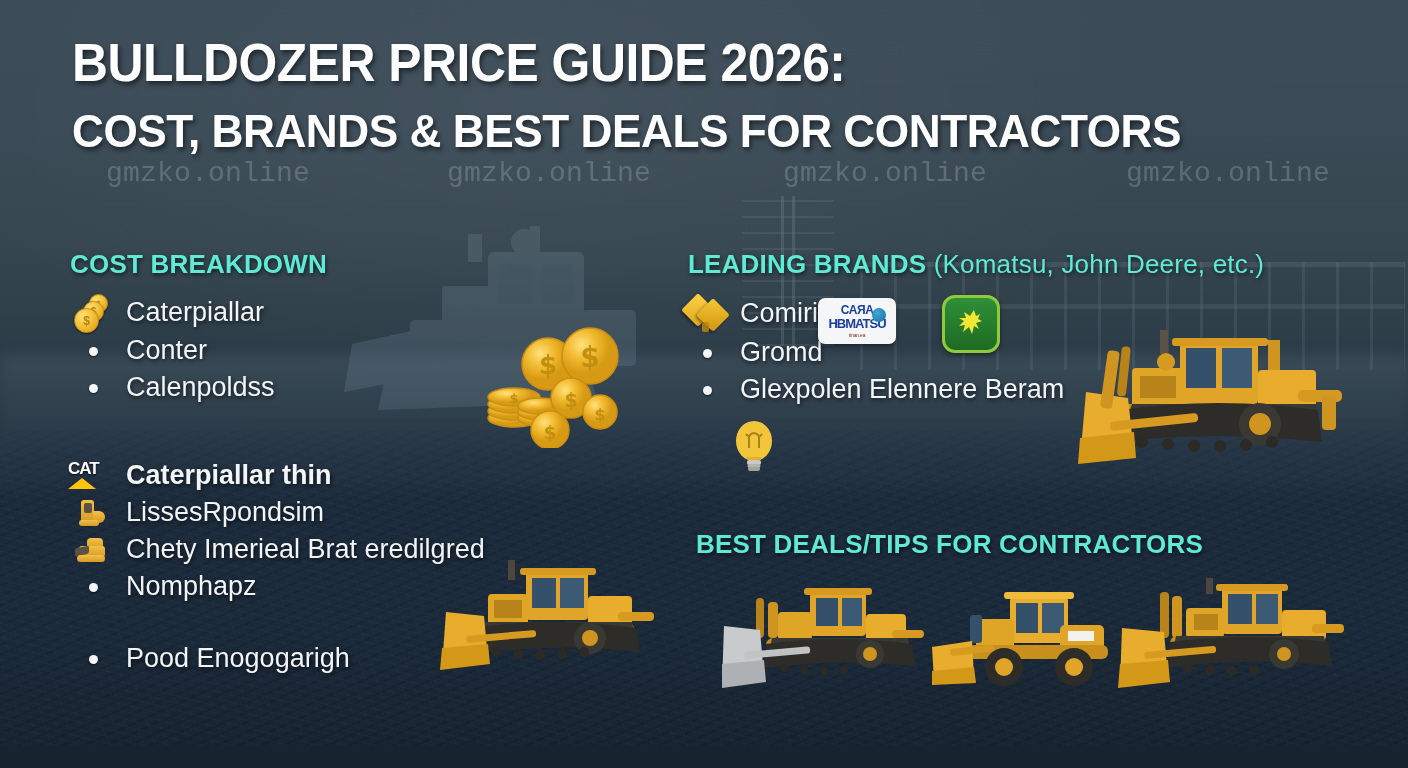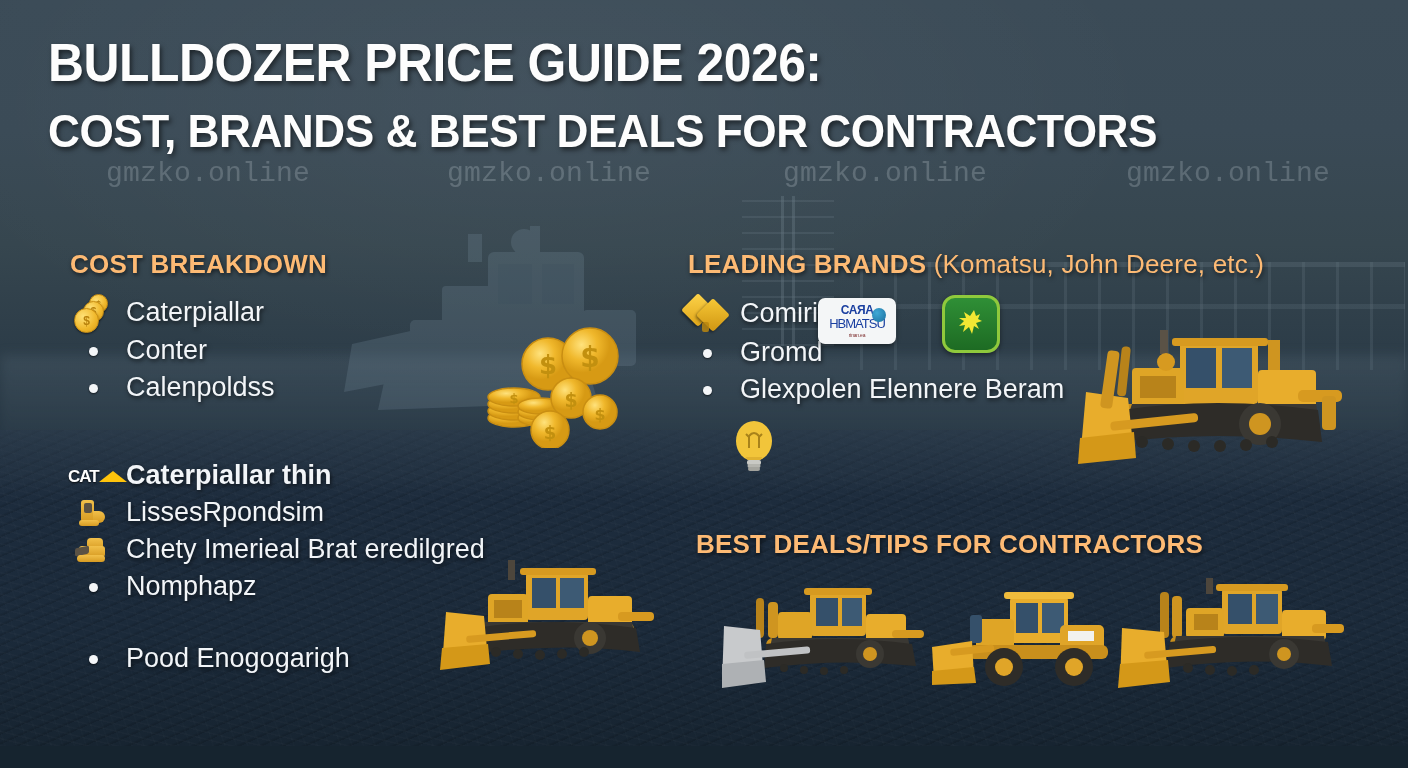--- a/index.html
+++ b/index.html
@@ -71,33 +71,33 @@
   .wm{
     position:absolute;
     font-size:28px;letter-spacing:.2px;
     color:rgba(226,234,240,.21);
     font-family:Liberation Mono, monospace;
     white-space:nowrap;
     user-select:none;
   }
 
   
-  .title-wrap{position:absolute;left:48px;top:36px;width:1200px;}
+  .title-wrap{position:absolute;left:72px;top:36px;width:1200px;}
   .t1,.t2{
     color:#fdfdfd;font-weight:bold;
     text-shadow:2px 3px 5px rgba(0,0,0,.55);
     line-height:1;
     letter-spacing:-0.5px;
   }
   .t1{font-size:53px;transform:scaleX(.94);transform-origin:left center;}
   .t2{font-size:47px;margin-top:18px;transform:scaleX(.94);transform-origin:left center;}
 
   
   .sec-h{
-    position:absolute;color:#fdba74;font-weight:bold;font-size:26px;
+    position:absolute;color:#5eead4;font-weight:bold;font-size:26px;
     text-shadow:1px 2px 4px rgba(0,0,0,.6);
     letter-spacing:.2px;white-space:nowrap;
   }
   .sec-h .sub{font-weight:normal;}
 
   
   .list{position:absolute;}
   .row{
     display:flex;align-items:center;
     min-height:36px;
@@ -129,21 +129,21 @@
     display:flex;align-items:center;justify-content:center;
     color:#b8810c;font-weight:bold;
   }
   .c-a{width:17px;height:17px;left:16px;top:0;font-size:9px;}
   .c-b{width:19px;height:19px;left:10px;top:7px;font-size:10px;}
   .c-c{width:23px;height:23px;left:1px;top:14px;font-size:12px;}
 
   
   .catlogo{
     width:50px;height:32px;position:relative;
-    display:flex;flex-direction:row;align-items:center;justify-content:flex-start;
+    display:flex;flex-direction:column;align-items:flex-start;justify-content:flex-start;
   }
   .catlogo .cattxt{
     font-family:"Liberation Sans", sans-serif;
     font-weight:bold;font-size:17px;color:#ffffff;letter-spacing:-1px;
     line-height:1;text-shadow:0 1px 2px rgba(0,0,0,.8);
   }
   .catlogo .tri{
     width:0;height:0;margin-top:1px;
     border-left:14px solid transparent;border-right:14px solid transparent;
     border-bottom:11px solid #ffc40c;
@@ -171,21 +171,21 @@
   .dia-stem{position:absolute;left:17px;top:28px;width:7px;height:10px;background:#b8860f;opacity:.85;border-radius:2px;}
 
   
   .komatsu-chip{
     position:absolute;width:78px;height:46px;border-radius:7px;
     background:#f4f6f7;box-shadow:0 2px 5px rgba(0,0,0,.45);
     display:flex;flex-direction:column;align-items:center;justify-content:center;
     overflow:hidden;
   }
   .komatsu-chip .kl1{font-size:12px;font-weight:bold;color:#1a3fa0;letter-spacing:-.5px;line-height:1.05;}
-  .komatsu-chip .kl2{font-size:13px;font-weight:normal;color:#1a3fa0;letter-spacing:-1px;line-height:1.05;}
+  .komatsu-chip .kl2{font-size:13px;font-weight:bold;color:#1a3fa0;letter-spacing:-1px;line-height:1.05;}
   .komatsu-chip .kl3{font-size:5px;color:#7b2a2a;letter-spacing:-.2px;margin-top:1px;}
   .komatsu-chip .kdot{
     position:absolute;right:10px;top:10px;width:14px;height:14px;border-radius:50%;
     background:radial-gradient(circle at 35% 35%, #3fa9d6, #1a6e9e);
   }
   .jd-chip{
     position:absolute;width:52px;height:52px;border-radius:13px;
     background:linear-gradient(180deg,#2f8f36,#1d6b23);
     border:3px solid #8fc93c;
     box-shadow:0 2px 5px rgba(0,0,0,.45);

